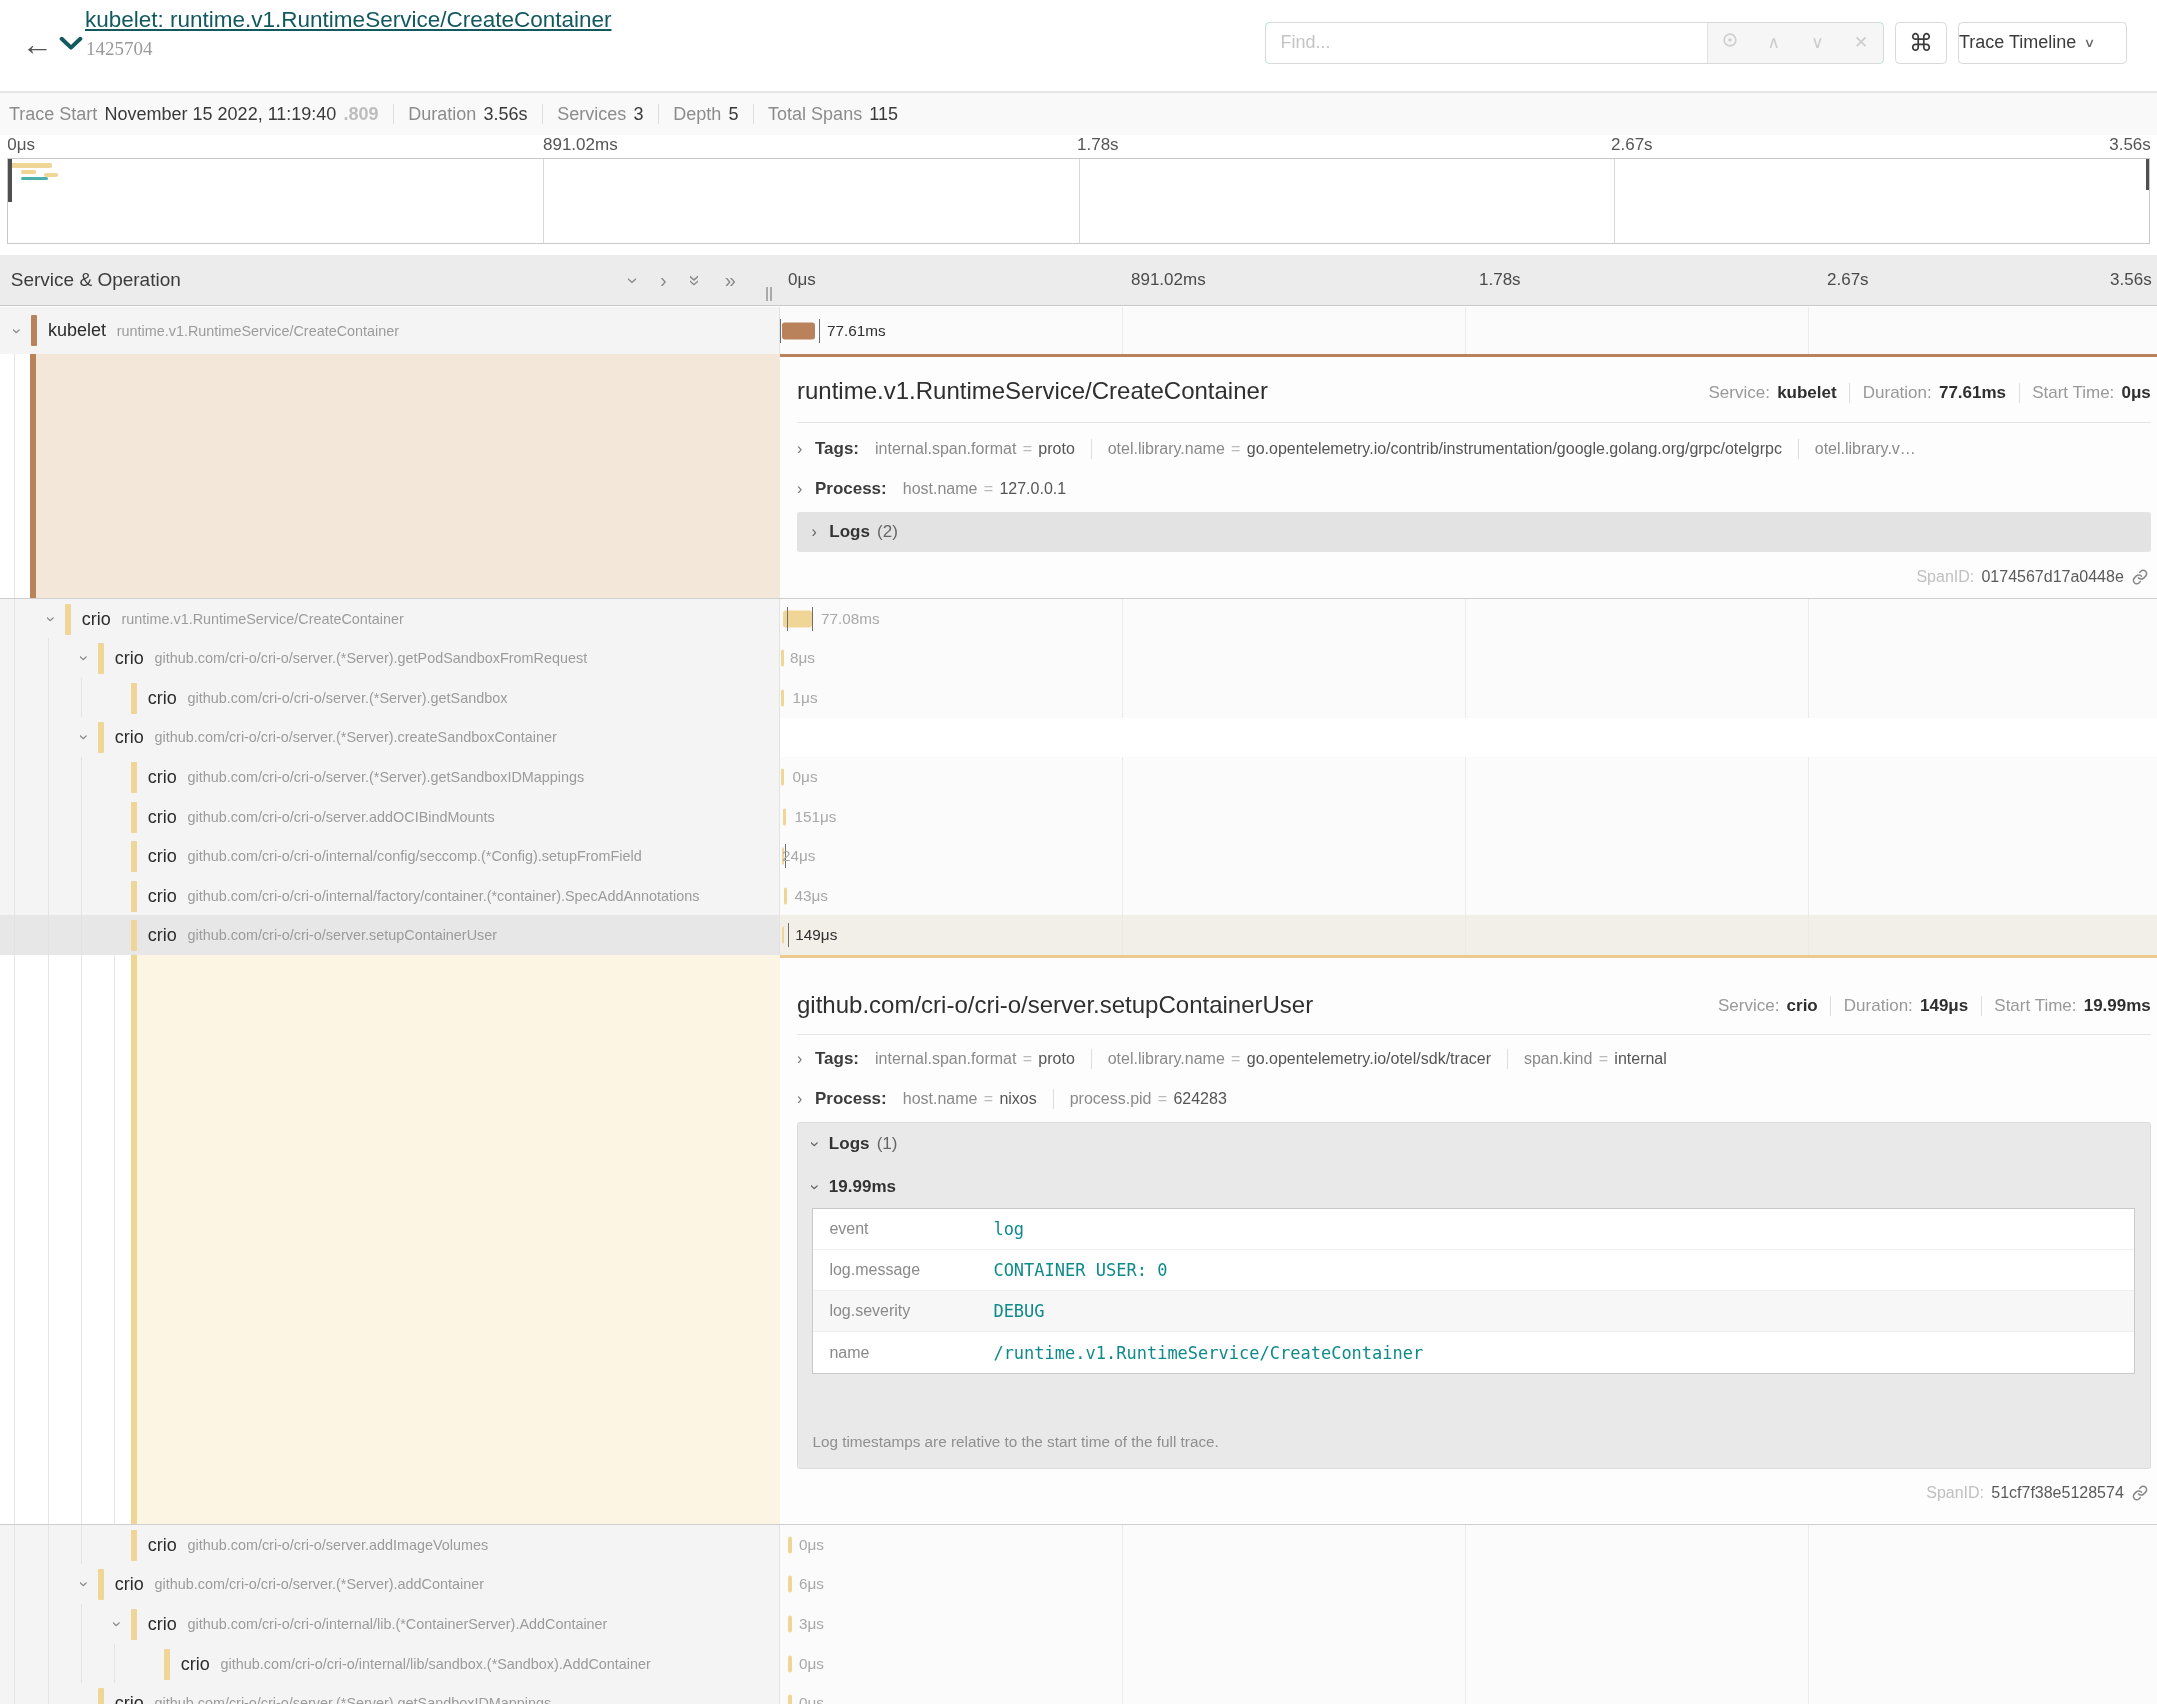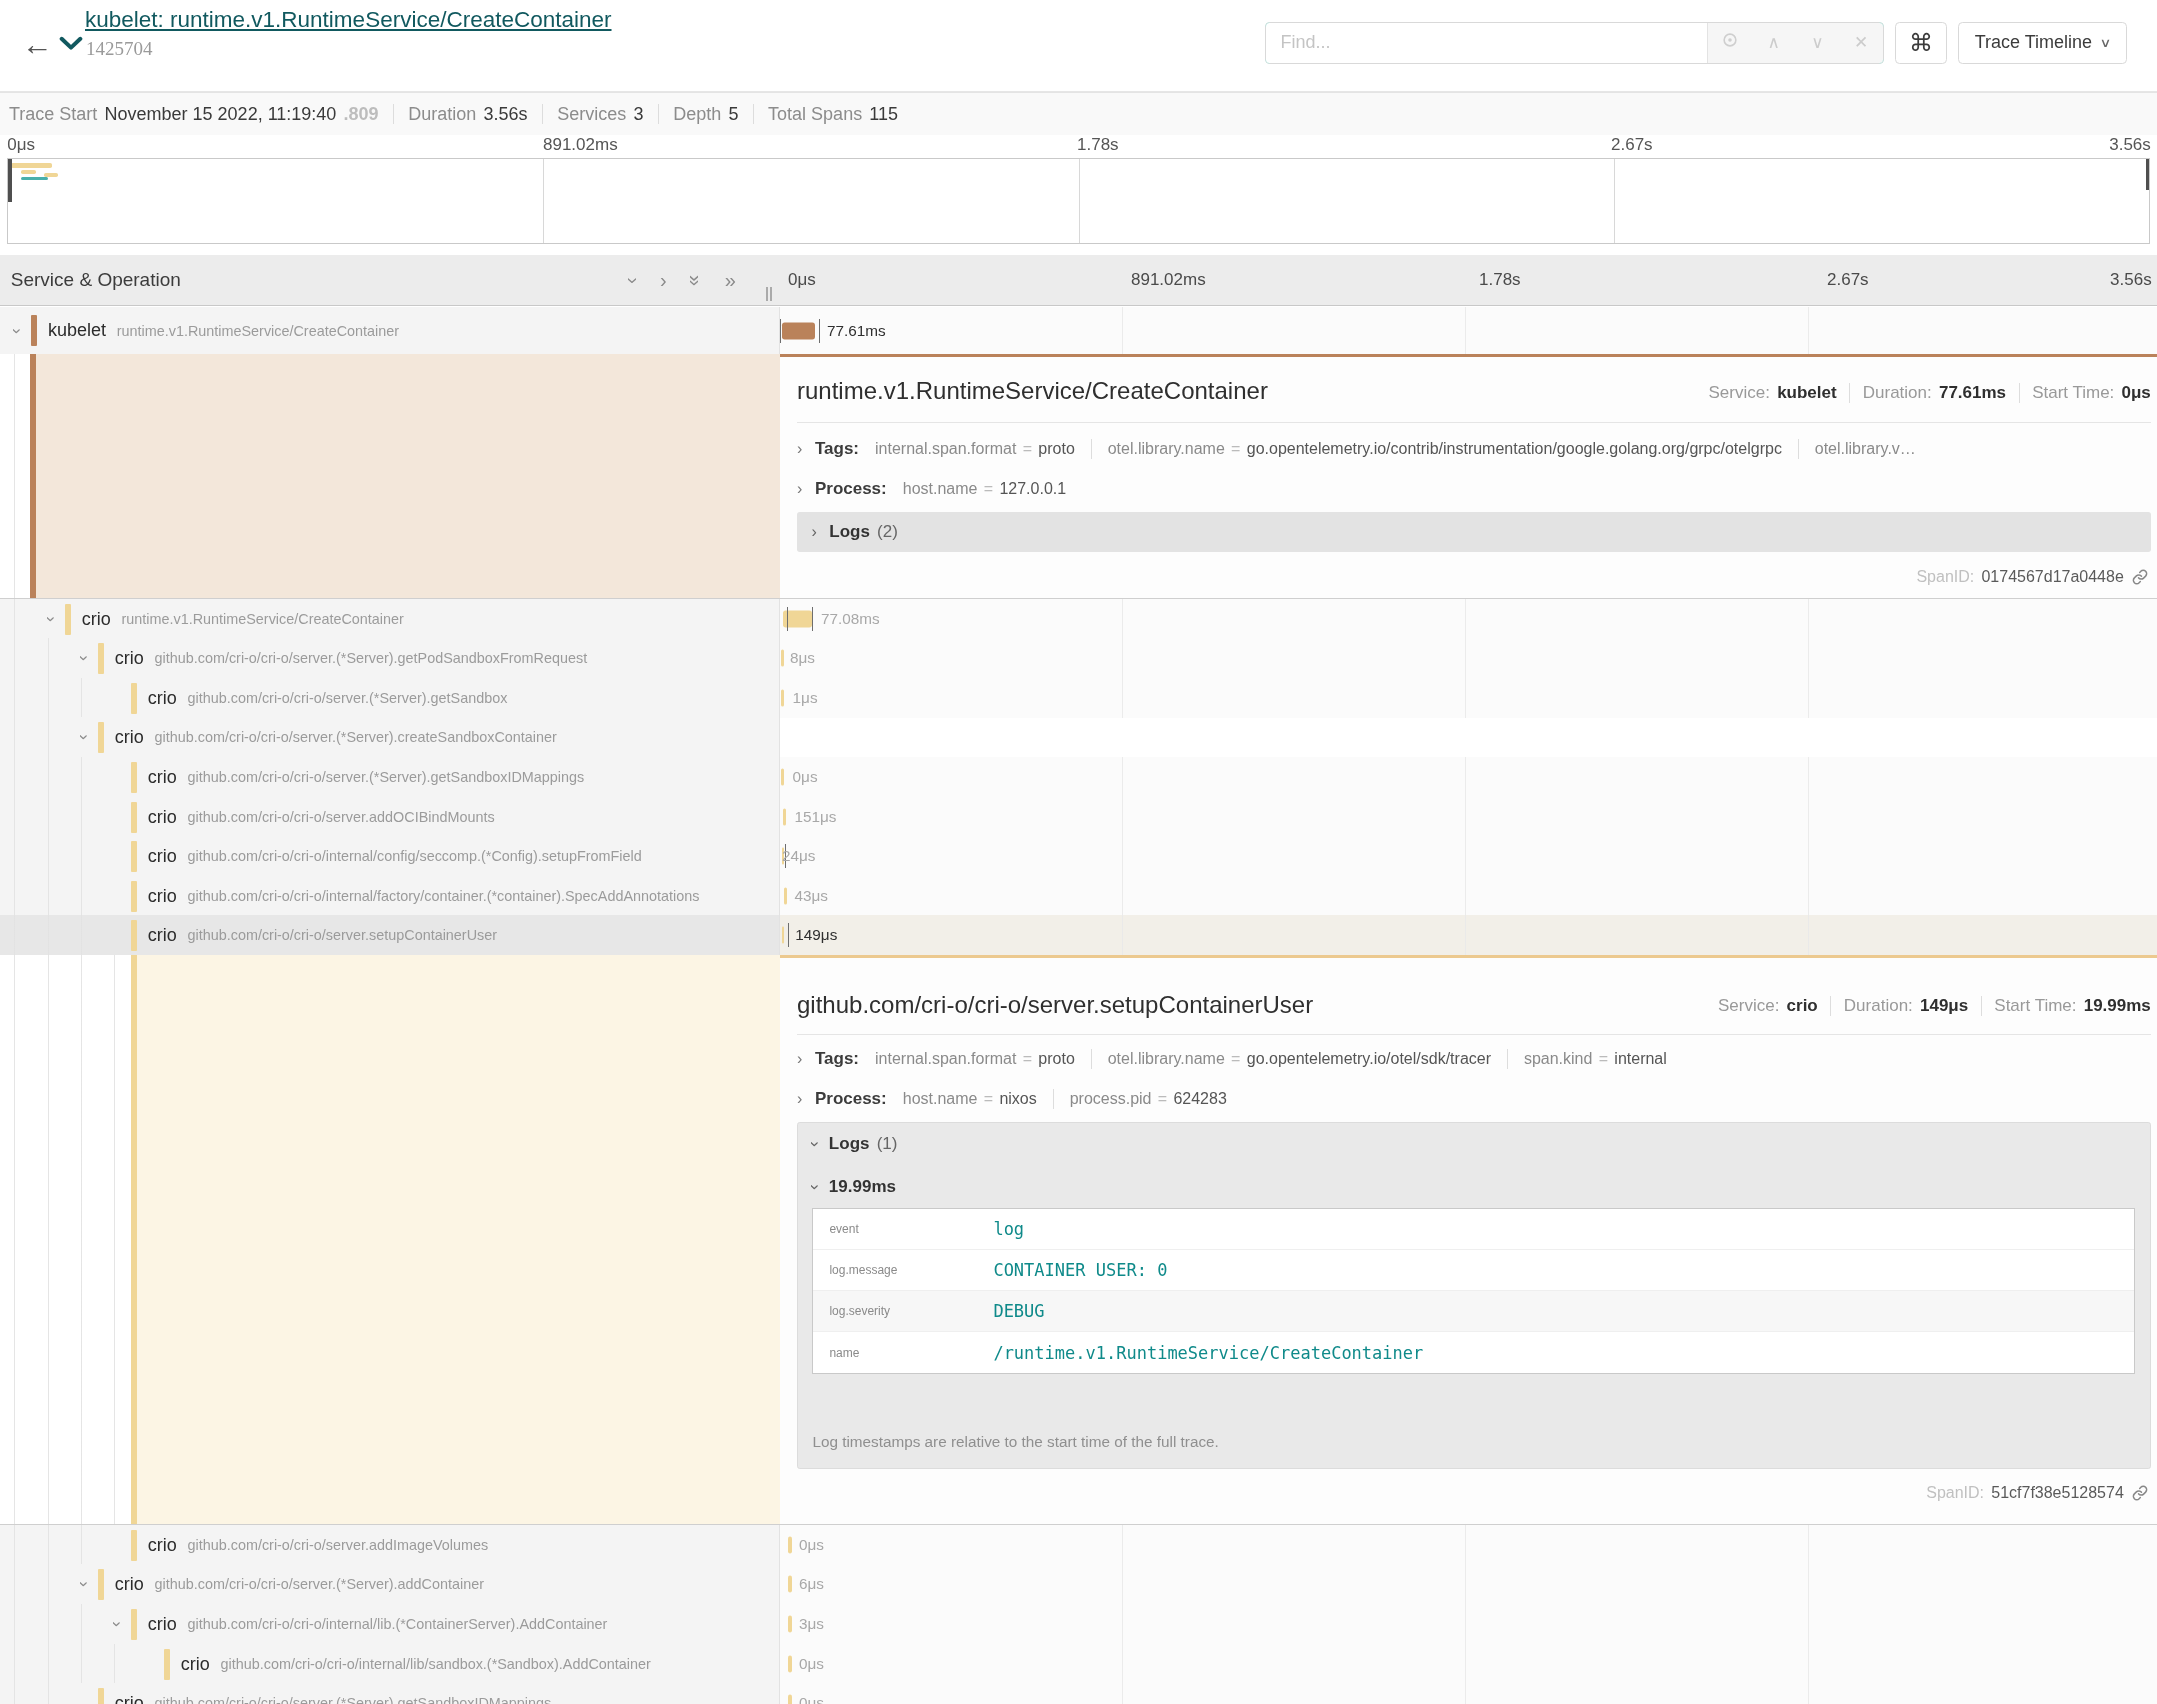--- a/index.html
+++ b/index.html
@@ -13,21 +13,21 @@
   .tchev { position:absolute; left:59px; top:36px; cursor:pointer; }
   .trace-title { position:absolute; left:85px; top:7.2px; font-size:22.5px; color:#11595f; text-decoration:underline; font-weight:500; cursor:pointer; }
   .trace-id { position:absolute; left:86px; top:38px; font-size:19px; color:#9a9a9a;font-family:Liberation Serif, serif; }
 
   .findbox { position:absolute; left:1265px; top:21.6px; width:619px; height:42px; border:0.9px solid #d9d9d9; border-radius:4.5px; background:#5eead4; display:flex; overflow:hidden; }
   .findbox input { flex:1; border:none; outline:none; padding:0 14.4px; font-size:18px; color:#444; font-family:"Liberation Sans",sans-serif; background:#fff; }
   .findbox input::placeholder { color:#c4c4c4; }
   .findtools { width:176px; background:#f6f6f6; border-left:0.9px solid #e3e3e3; display:flex; align-items:center; justify-content:space-around; color:#ccc; }
   .findtools .fico { font-size:17px; color:#ccc; cursor:pointer; width:23.4px; text-align:center; }
   .kbd-btn { position:absolute; left:1895px; top:21.6px; width:52px; height:42px; border:0.9px solid #d9d9d9; border-radius:4.5px; background:#fff; display:flex; align-items:center; justify-content:center; font-family:"DejaVu Sans",sans-serif; font-size:24px; color:#3c3c3c; cursor:pointer; }
-  .view-btn { position:absolute; left:1958px; top:21.6px; width:169px; height:42px; border:0.9px solid #d9d9d9; border-radius:4.5px; background:#fff; display:flex; align-items:center; justify-content:center; gap:9px; font-size:18px; color:#3c3c3c; cursor:pointer; }
+  .view-btn { position:absolute; left:1958px; top:21.6px; width:169px; height:42px; border:0.9px solid #d9d9d9; border-radius:4.5px; background:#fff; display:flex; align-items:center; gap:9px; font-size:18px; color:#3c3c3c; cursor:pointer; }
   .view-btn .caret { font-size:12.6px; color:#666; transform:scaleX(1.3); }
 
   
   .summary { position:absolute; left:0; top:92px; width:2158px; height:43px; background:#f9f9f9; border-top:0.9px solid #e4e4e4; display:flex; align-items:center; padding-left:9px; font-size:18px; color:#8c8c8c; }
   .summary b { color:#3a3a3a; margin-left:7.2px; font-weight:400; }
   .summary .ms { color:#bdbdbd; font-weight:700; }
   .sdiv { width:0.9px; height:20px; background:#ddd; margin:0 14.4px; }
 
   
   .mm-labels { position:absolute; left:0; top:135px; width:2158px; height:23.4px; font-size:17px; color:#555; }
@@ -99,21 +99,21 @@
   
   .logbox { position:absolute; left:797px; right:7.2px; background:#e9e9e9; border:0.9px solid #dcdcdc; border-radius:2.7px; }
   .logbox .lhead { position:absolute; left:14.4px; display:flex; align-items:center; font-size:17px; cursor:pointer; }
   .logbox .lhead .carat { color:#666; margin-right:10.8px; }
   .logbox .lhead .lbl { font-weight:700; color:#333; }
   .logbox .lhead .cnt { color:#666; margin-left:7.2px; }
   .logtable { position:absolute; left:14.4px; right:14.4px; border:0.9px solid #c9c9c9; background:#fff; }
   .ltrow { height:41px; display:flex; align-items:center; border-bottom:0.9px solid #efefef; }
   .ltrow:last-child { border-bottom:none; }
   .ltrow.alt { background:#f7f7f7; }
-  .ltrow .lk { width:180px; padding-left:16px; color:#8a8a8a; font-size:12px; flex:0 0 180px; }
+  .ltrow .lk { width:180px; padding-left:16px; color:#8a8a8a; font-size:16px; flex:0 0 180px; }
   .ltrow .lv { font-family:"DejaVu Sans Mono",monospace; font-size:17px; color:#0f8a8a; }
   .logfooter { position:absolute; left:14.4px; font-size:15.3px; color:#8f8f8f; }
 </style>
 </head>
 <body>
 
 <div id="app">
 
   <div class="topbar">
     <div class="back">←</div>

